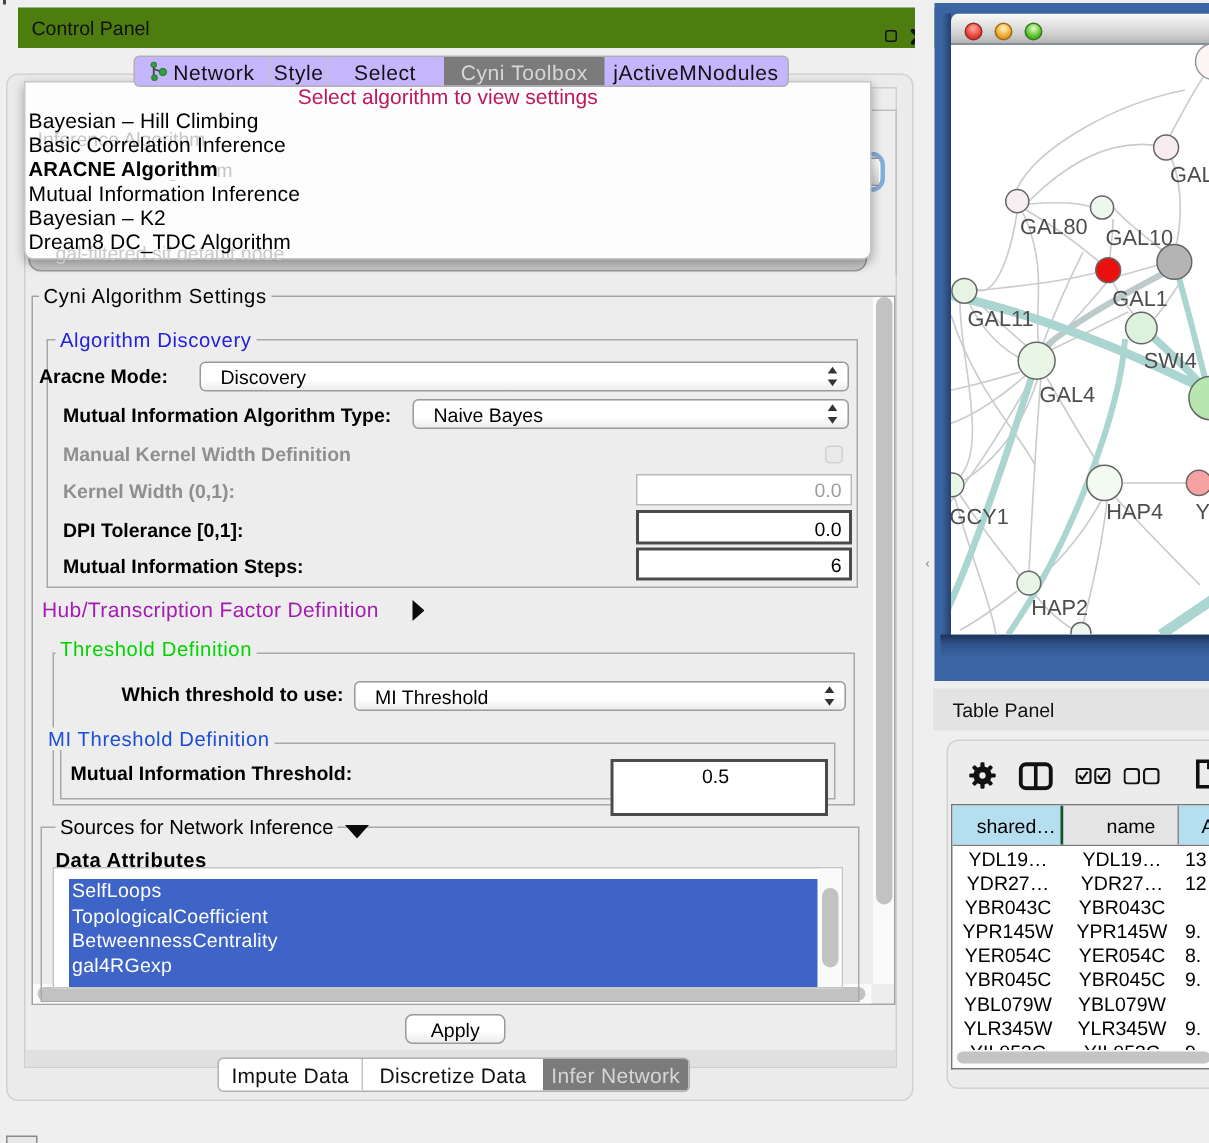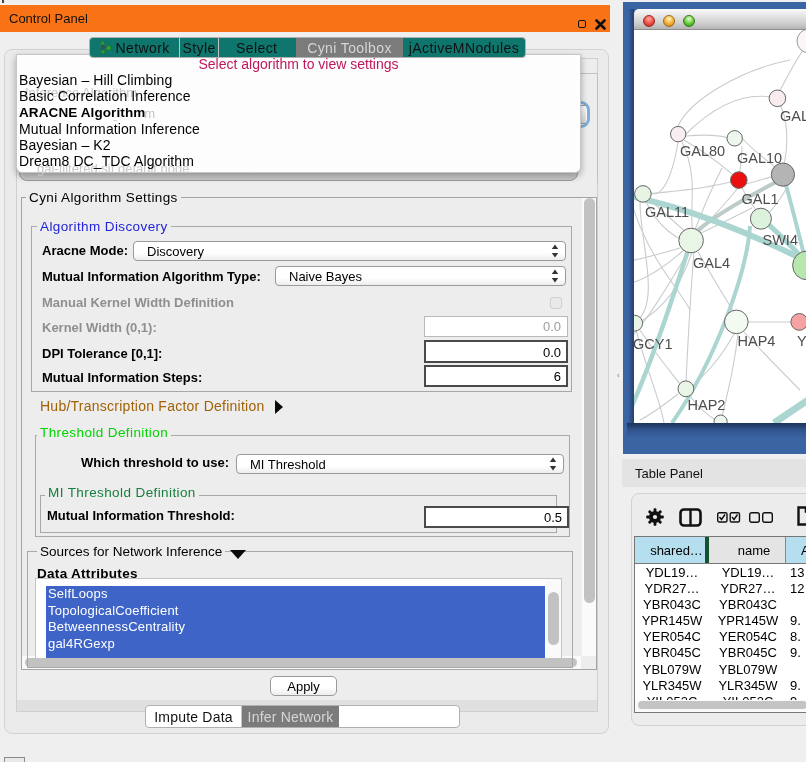--- a/index.html
+++ b/index.html
@@ -16,21 +16,21 @@
 .combo .arr { position:absolute; right:5px; top:1px; width:10px; height:16px; }
 .tbox { position:absolute; border:1px solid #a8a8a8; }
 .field { position:absolute; background:#fff; font-size:13px; color:#000;
   text-align:right; }
 </style>
 </head>
 <body>
 
 <div class="abs" style="left:2px;top:0;width:2px;height:3px;background:#444;"></div>
 
-<div class="abs" style="left:0;top:5px;width:618px;height:27px;background:#f97316;">
+<div class="abs" style="left:12px;top:5px;width:618px;height:27px;background:#4d7c0f;">
   <div class="abs" style="left:9px;top:6px;font-size:13px;color:#111;">Control Panel</div>
   <div class="abs" style="left:578px;top:15px;width:8px;height:8px;border:1.5px solid #111;border-radius:2px;"></div>
   <svg class="abs" style="left:595px;top:14px" width="11" height="11" viewBox="0 0 11 11">
       <path d="M1.5 1.5 L9.5 9.5 M9.5 1.5 L1.5 9.5" stroke="#111" stroke-width="2.6" stroke-linecap="round"></path>
     </svg>
 </div>
 
 <div class="abs" style="left:4px;top:49px;width:605px;height:685px;background:#ebebeb;border:1px solid #d2d2d2;border-radius:8px;"></div>
 
 <div class="abs" style="left:16px;top:58px;width:582px;height:654px;background:#ededed;border:1px solid #cfcfcf;"></div>
@@ -40,21 +40,21 @@
 <div class="tlab abs" style="left:26px;top:190px;color:#000;">Cyni Algorithm Settings</div>
 
 <div class="abs" style="left:582px;top:198px;width:14px;height:458px;background:#fafafa;"></div>
 <div class="abs" style="left:583.5px;top:198px;width:11px;height:405px;background:#c2c2c2;border-radius:5.5px;"></div>
 <div class="abs" style="left:22px;top:656px;width:559px;height:13px;background:#fafafa;"></div>
 <div class="abs" style="left:25px;top:658px;width:552px;height:9px;background:#c2c2c2;border-radius:4.5px;"></div>
 
 <div class="tbox" style="left:31px;top:226px;width:541px;height:166px;"></div>
 <div class="tlab abs" style="left:37px;top:219px;color:#2222dd;">Algorithm Discovery</div>
 
-<div class="lbl abs" style="left:42px;top:243px;">Aracne Mode:</div>
+<div class="lbl abs" style="left:26px;top:243px;">Aracne Mode:</div>
 <div class="combo" style="left:133px;top:241px;width:433px;height:20px;">
   <span class="ctext">Discovery</span>
   <svg class="arr" viewBox="0 0 10 16">
       <path d="M5 1.5 L8.2 6 L1.8 6 Z" fill="#333"></path>
       <path d="M5 14.5 L8.2 10 L1.8 10 Z" fill="#333"></path>
     </svg>
 </div>
 
 <div class="lbl abs" style="left:42px;top:268.5px;">Mutual Information Algorithm Type:</div>
 <div class="combo" style="left:275px;top:266px;width:291px;height:20px;">
@@ -70,42 +70,42 @@
 
 <div class="glbl abs" style="left:42px;top:319.5px;">Kernel Width (0,1):</div>
 <div class="field" style="left:424px;top:316px;width:144px;height:21px;border:1px solid #b9b9b9;color:#9c9c9c;padding:2px 6px 0 0;">0.0</div>
 
 <div class="lbl abs" style="left:42px;top:346px;">DPI Tolerance [0,1]:</div>
 <div class="field" style="left:424px;top:340px;width:144px;height:23px;border:2px solid #4a4a4a;padding:3px 5px 0 0;">0.0</div>
 
 <div class="lbl abs" style="left:42px;top:370px;">Mutual Information Steps:</div>
 <div class="field" style="left:424px;top:365px;width:144px;height:22px;border:2px solid #4a4a4a;padding:2px 5px 0 0;">6</div>
 
-<div class="abs" style="left:40px;top:398px;font-size:14px;letter-spacing:0.25px;color:#a16207;white-space:nowrap;">Hub/Transcription Factor Definition</div>
+<div class="abs" style="left:28px;top:398px;font-size:14px;letter-spacing:0.25px;color:#a21caf;white-space:nowrap;">Hub/Transcription Factor Definition</div>
 <svg class="abs" style="left:274px;top:400px;" width="9" height="14" viewBox="0 0 9 14">
     <path d="M1 0 L9 7 L1 14 Z" fill="#0a0a0a"></path>
   </svg>
 
 <div class="tbox" style="left:35px;top:435px;width:535px;height:102px;"></div>
 <div class="tlab abs" style="left:37px;top:425px;color:#00d400;">Threshold Definition</div>
 
 <div class="lbl abs" style="left:81px;top:455px;">Which threshold to use:</div>
 <div class="combo" style="left:236px;top:454px;width:328px;height:20px;">
   <span class="ctext">MI Threshold</span>
   <svg class="arr" viewBox="0 0 10 16">
       <path d="M5 1.5 L8.2 6 L1.8 6 Z" fill="#333"></path>
       <path d="M5 14.5 L8.2 10 L1.8 10 Z" fill="#333"></path>
     </svg>
 </div>
 
 <div class="tbox" style="left:40px;top:495px;width:517px;height:38px;"></div>
-<div class="tlab abs" style="left:45px;top:485px;color:#15803d;">MI Threshold Definition</div>
+<div class="tlab abs" style="left:29px;top:485px;color:#1d4ed8;">MI Threshold Definition</div>
 
 <div class="lbl abs" style="left:47px;top:507.5px;">Mutual Information Threshold:</div>
-<div class="field" style="left:424px;top:506px;width:145px;height:22px;border:2px solid #4a4a4a;padding:2px 5px 0 0;">0.5</div>
+<div class="field" style="left:407px;top:506px;width:145px;height:38px;border:2px solid #4a4a4a;padding:2px 5px 0 0;text-align:center;">0.5</div>
 
 <div class="tbox" style="left:27px;top:551px;width:546px;height:117px;"></div>
 <div class="tlab abs" style="left:37px;top:544px;color:#000;letter-spacing:0;">Sources for Network Inference</div>
 <svg class="abs" style="left:230px;top:549px;" width="16" height="10" viewBox="0 0 16 10">
     <path d="M0 1 L16 1 L8 10 Z" fill="#0a0a0a"></path>
   </svg>
 
 <div class="abs" style="left:37px;top:566px;font-weight:bold;font-size:13.5px;letter-spacing:0.3px;color:#000;">Data Attributes</div>
 <div class="abs" style="left:35px;top:578px;width:527px;height:81px;background:#fff;border:1px solid #c4c4c4;"></div>
 <div class="abs" style="left:46px;top:586px;width:499px;height:72px;background:#3d64c6;"></div>
@@ -118,40 +118,41 @@
 <div class="abs" style="left:576px;top:105px;width:10px;height:19px;background:linear-gradient(#fdfdfd,#d6d6d6);border-top:1px solid #999;border-bottom:1px solid #999;"></div>
 <div class="abs" style="left:19px;top:150px;width:559px;height:31px;background:linear-gradient(#fafafa,#c9c9c9);border:1px solid #9a9a9a;border-radius:8px;"></div>
 
 <div class="abs" style="left:16px;top:54px;width:565px;height:119px;background:#fdfdfd;border:1px solid #c6c6c6;border-radius:0 0 6px 6px;box-shadow:0 3px 7px rgba(0,0,0,0.33);"></div>
 <div class="abs" style="left:25px;top:85px;font-size:13px;color:#c6c6ca;white-space:nowrap;">Inference Algorithm</div>
 <div class="abs" style="left:43px;top:106px;font-size:13px;color:#c6c6ca;white-space:nowrap;">ARACNE Algorithm</div>
 <div class="abs" style="left:37px;top:161px;font-size:13px;color:#c9c9c9;white-space:nowrap;">gal-filtered.sif default node</div>
 <div class="abs" style="left:16px;top:56px;width:565px;text-align:center;font-size:14px;color:#be185d;">Select algorithm to view settings</div>
 <div class="abs" style="left:19px;top:71.5px;font-size:14px;letter-spacing:0.1px;line-height:16.13px;color:#000;white-space:nowrap;">Bayesian – Hill Climbing<br>Basic Correlation Inference<br><span style="font-weight:bold;font-size:13.5px;background:#fdfdfd;">ARACNE Algorithm</span><br>Mutual Information Inference<br>Bayesian – K2<br>Dream8 DC_TDC Algorithm</div>
 
-<div class="abs" style="left:89px;top:37px;width:437px;height:21px;background:#0f766e;border:1px solid #b0b0b0;border-radius:4px;overflow:hidden;display:flex;font-size:14px;letter-spacing:0.4px;color:#111;">
+<div class="abs" style="left:89px;top:37px;width:437px;height:21px;background:#c4b5fd;border:1px solid #b0b0b0;border-radius:4px;overflow:hidden;display:flex;font-size:14px;letter-spacing:0.4px;color:#111;">
   <div style="width:93px;display:flex;align-items:center;justify-content:center;border-right:1px solid #c4c4c4;">
     <svg width="12" height="13" viewBox="0 0 12 13" style="margin-right:4px;">
         <path d="M2.5 2.5 L2.5 10.5 M2.5 5 L8 7" stroke="#444" stroke-width="1.2" fill="none"></path>
         <circle cx="2.5" cy="2.2" r="1.9" fill="#2f9e3c" stroke="#1c6b26" stroke-width="0.5"></circle>
         <circle cx="8.6" cy="7" r="2.5" fill="#2f9e3c" stroke="#1c6b26" stroke-width="0.5"></circle>
         <circle cx="3" cy="10.8" r="2" fill="#2f9e3c" stroke="#1c6b26" stroke-width="0.5"></circle>
       </svg>
     Network
   </div>
   <div style="width:40px;display:flex;align-items:center;justify-content:center;border-right:1px solid #c4c4c4;">Style</div>
   <div style="width:68px;display:flex;align-items:center;padding-left:6px;margin-left:11px;">Select</div>
   <div style="width:110px;display:flex;align-items:center;justify-content:center;background:#7b7b7b;color:#d6d6d6;">Cyni Toolbox</div>
   <div style="width:126px;display:flex;align-items:center;justify-content:center;">jActiveMNodules</div>
 </div>
 
 <div class="abs" style="left:270px;top:676px;width:67px;height:20px;background:linear-gradient(#ffffff 55%,#ededed);border:1px solid #9a9a9a;border-radius:5px;text-align:center;font-size:13px;color:#000;padding-top:2px;">Apply</div>
 
 <div class="abs" style="left:145px;top:705px;width:315px;height:23px;background:#fff;border:1px solid #b0b0b0;border-radius:4px;overflow:hidden;display:flex;font-size:14px;letter-spacing:0.2px;color:#111;">
   <div style="width:96px;display:flex;align-items:center;justify-content:center;border-right:1px solid #c4c4c4;">Impute Data</div>
+  <div style="width:120px;display:flex;align-items:center;justify-content:center;">Discretize Data</div>
   <div style="width:97px;display:flex;align-items:center;justify-content:center;background:#7b7b7b;color:#d6d6d6;">Infer Network</div>
 </div>
 
 <div class="abs" style="left:610px;top:0;width:13px;height:454px;background:#f0f0f0;"></div>
 <div class="abs" style="left:617px;top:371px;width:5px;height:7px;color:#777;font-size:8px;">‹</div>
 
 <div class="abs" style="left:623px;top:2px;width:183px;height:452px;background:#3b64a3;"></div>
 
 <div class="abs" style="left:628px;top:9px;width:6px;height:414px;background:linear-gradient(90deg,rgba(10,20,42,0.0),rgba(10,20,42,0.45));"></div>
 
@@ -280,21 +281,21 @@
   <rect x="0.7" y="0.7" width="9.6" height="9.6" rx="2" fill="none" stroke="#111" stroke-width="1.4"></rect>
   <rect x="13.7" y="0.7" width="9.6" height="9.6" rx="2" fill="none" stroke="#111" stroke-width="1.4"></rect>
 </svg>
 <svg class="abs" style="left:797px;top:506px;" width="14" height="20" viewBox="0 0 14 20">
   <path d="M1.5 1.5 L9 1.5 L13 5.5 L13 18.5 L1.5 18.5 Z" fill="none" stroke="#111" stroke-width="2.4"></path>
   <path d="M8.5 2 L8.5 6 L12.5 6" fill="none" stroke="#111" stroke-width="1.6"></path>
 </svg>
 
 <div class="abs" style="left:634px;top:536px;width:172px;height:177px;background:#fff;border:1px solid #777;border-right:none;overflow:hidden;">
   <div class="abs" style="left:0;top:0;width:172px;height:27px;border-bottom:1px solid #777;display:flex;font-size:13px;color:#000;">
-    <div style="width:74px;background:#b5dfee;border-right:4px solid #14532d;text-align:center;padding-top:6px;padding-left:13px;">shared…</div>
+    <div style="width:74px;background:#b5dfee;border-right:2px solid #14532d;text-align:center;padding-top:6px;padding-left:13px;">shared…</div>
     <div style="width:77px;background:#e4e4e4;border-right:1px solid #888;text-align:center;padding-top:6px;padding-left:14px;">name</div>
     <div style="width:21px;background:#b5dfee;padding-top:6px;padding-left:15px;">Av</div>
   </div>
   <div class="abs" style="left:0;top:28px;width:74px;text-align:center;font-size:13px;line-height:16.1px;color:#000;">YDL19…<br>YDR27…<br>YBR043C<br>YPR145W<br>YER054C<br>YBR045C<br>YBL079W<br>YLR345W<br>YIL053C</div>
   <div class="abs" style="left:74px;top:28px;width:78px;text-align:center;font-size:13px;line-height:16.1px;color:#000;">YDL19…<br>YDR27…<br>YBR043C<br>YPR145W<br>YER054C<br>YBR045C<br>YBL079W<br>YLR345W<br>YIL053C</div>
   <div class="abs" style="left:155px;top:28px;width:20px;font-size:13px;line-height:16.1px;color:#000;">13<br>12<br><br>9.<br>8.<br>9.<br><br>9.<br>9.</div>
   <div class="abs" style="left:0;top:163px;width:172px;height:14px;background:#fafafa;"></div>
   <div class="abs" style="left:3px;top:164px;width:169px;height:8px;background:#c4c4c4;border-radius:4px;"></div>
 </div>
 

